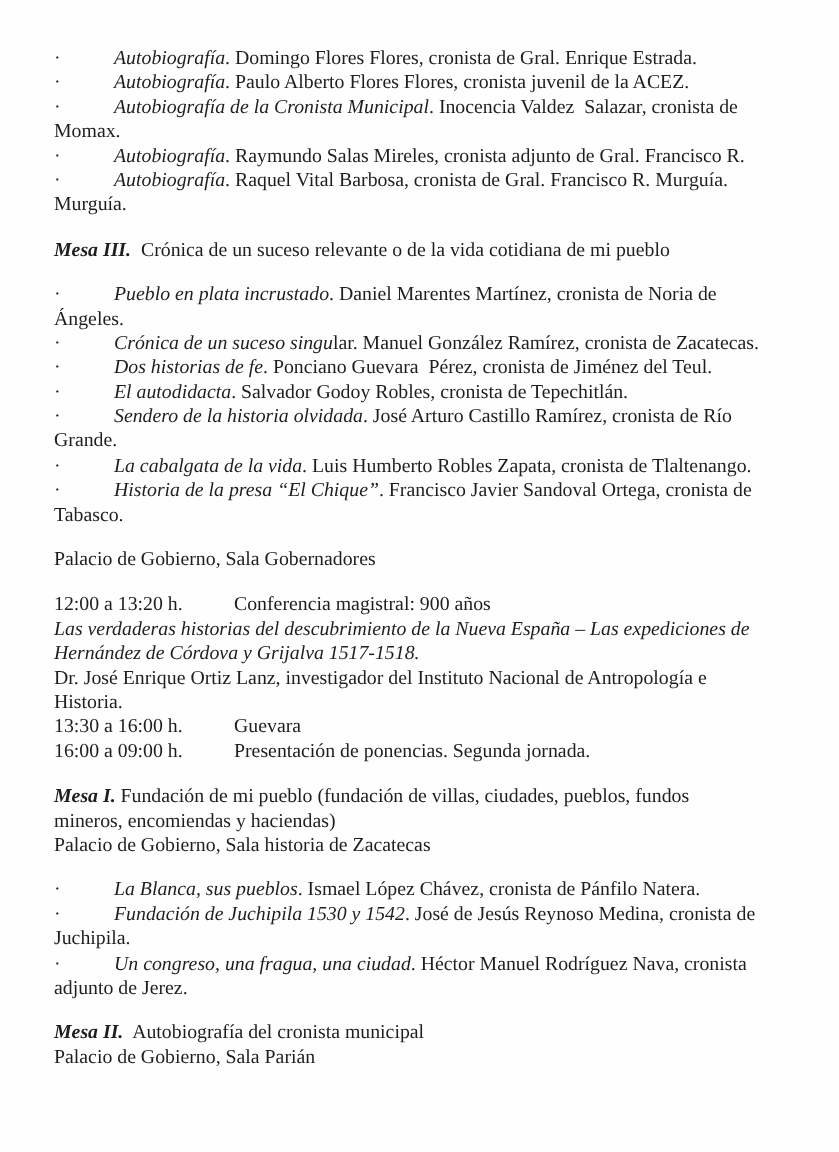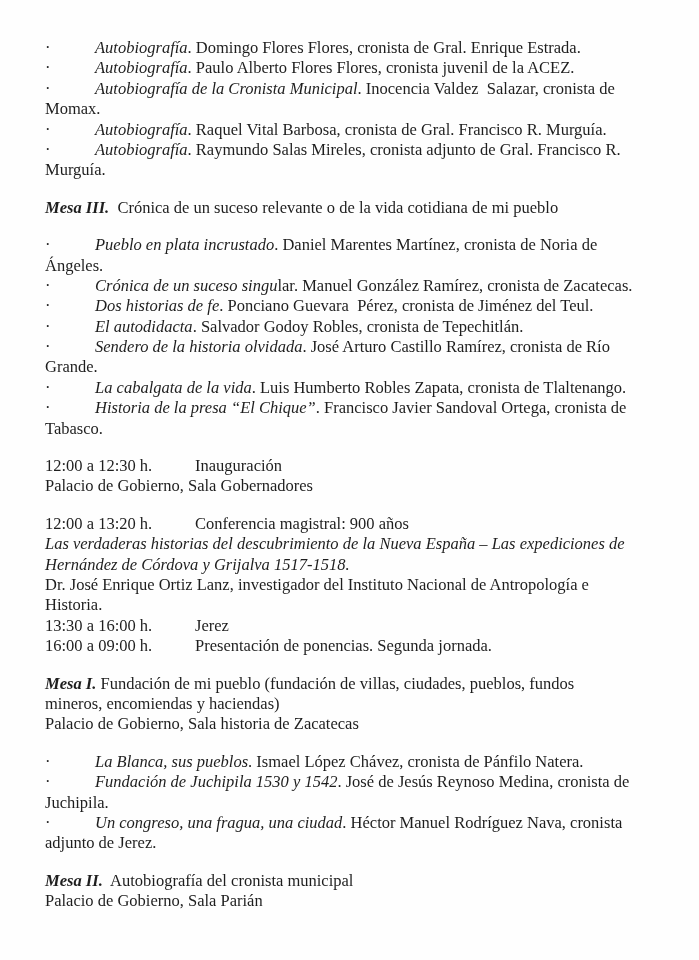--- a/index.html
+++ b/index.html
@@ -23,22 +23,22 @@
 </style>
 </head>
 <body>
 
 <div class="page">
 
   <div class="r"><span class="bullet">·</span><span class="it">Autobiografía</span><span>. Domingo Flores Flores, cronista de Gral. Enrique Estrada.</span></div>
   <div class="r"><span class="bullet">·</span><span class="it">Autobiografía</span><span>. Paulo Alberto Flores Flores, cronista juvenil de la ACEZ.</span></div>
   <div class="r"><span class="bullet">·</span><span class="it">Autobiografía de la Cronista Municipal</span><span>. Inocencia Valdez  Salazar, cronista de</span></div>
   <div class="r">Momax.</div>
+  <div class="r"><span class="bullet">·</span><span class="it">Autobiografía</span><span>. Raymundo Salas Mireles, cronista adjunto de Gral. Francisco R.</span></div>
   <div class="r"><span class="bullet">·</span><span class="it">Autobiografía</span><span>. Raquel Vital Barbosa, cronista de Gral. Francisco R. Murguía.</span></div>
-  <div class="r"><span class="bullet">·</span><span class="it">Autobiografía</span><span>. Raymundo Salas Mireles, cronista adjunto de Gral. Francisco R.</span></div>
   <div class="r">Murguía.</div>
 
   <div class="gap"></div>
 
   <div class="r"><b>Mesa III.</b><span>  Crónica de un suceso relevante o de la vida cotidiana de mi pueblo</span></div>
 
   <div class="gap"></div>
 
   <div class="r"><span class="bullet">·</span><span class="it">Pueblo en plata incrustado</span><span>. Daniel Marentes Martínez, cronista de Noria de</span></div>
   <div class="r">Ángeles.</div>
@@ -46,31 +46,30 @@
   <div class="r"><span class="bullet">·</span><span class="it">Dos historias de fe</span><span>. Ponciano Guevara  Pérez, cronista de Jiménez del Teul.</span></div>
   <div class="r"><span class="bullet">·</span><span class="it">El autodidacta</span><span>. Salvador Godoy Robles, cronista de Tepechitlán.</span></div>
   <div class="r"><span class="bullet">·</span><span class="it">Sendero de la historia olvidada</span><span>. José Arturo Castillo Ramírez, cronista de Río</span></div>
   <div class="r">Grande.</div>
   <div class="r"><span class="bullet">·</span><span class="it">La cabalgata de la vida</span><span>. Luis Humberto Robles Zapata, cronista de Tlaltenango.</span></div>
   <div class="r"><span class="bullet">·</span><span class="it">Historia de la presa “El Chique”</span><span>. Francisco Javier Sandoval Ortega, cronista de</span></div>
   <div class="r">Tabasco.</div>
 
   <div class="gap"></div>
 
-  <div class="r"><span class="time">12:00 a 12:30 h.</span><span>Inauguración</span></div>
   <div class="r">Palacio de Gobierno, Sala Gobernadores</div>
 
   <div class="gap"></div>
 
   <div class="r"><span class="time">12:00 a 13:20 h.</span><span>Conferencia magistral: 900 años</span></div>
   <div class="r it">Las verdaderas historias del descubrimiento de la Nueva España – Las expediciones de</div>
   <div class="r it">Hernández de Córdova y Grijalva 1517-1518.</div>
   <div class="r">Dr. José Enrique Ortiz Lanz, investigador del Instituto Nacional de Antropología e</div>
   <div class="r">Historia.</div>
-  <div class="r"><span class="time">13:30 a 16:00 h.</span><span>Jerez</span></div>
+  <div class="r"><span class="time">13:30 a 16:00 h.</span><span>Guevara</span></div>
   <div class="r"><span class="time">16:00 a 09:00 h.</span><span>Presentación de ponencias. Segunda jornada.</span></div>
 
   <div class="gap"></div>
 
   <div class="r"><b>Mesa I.</b><span> Fundación de mi pueblo (fundación de villas, ciudades, pueblos, fundos</span></div>
   <div class="r">mineros, encomiendas y haciendas)</div>
   <div class="r">Palacio de Gobierno, Sala historia de Zacatecas</div>
 
   <div class="gap"></div>
 

